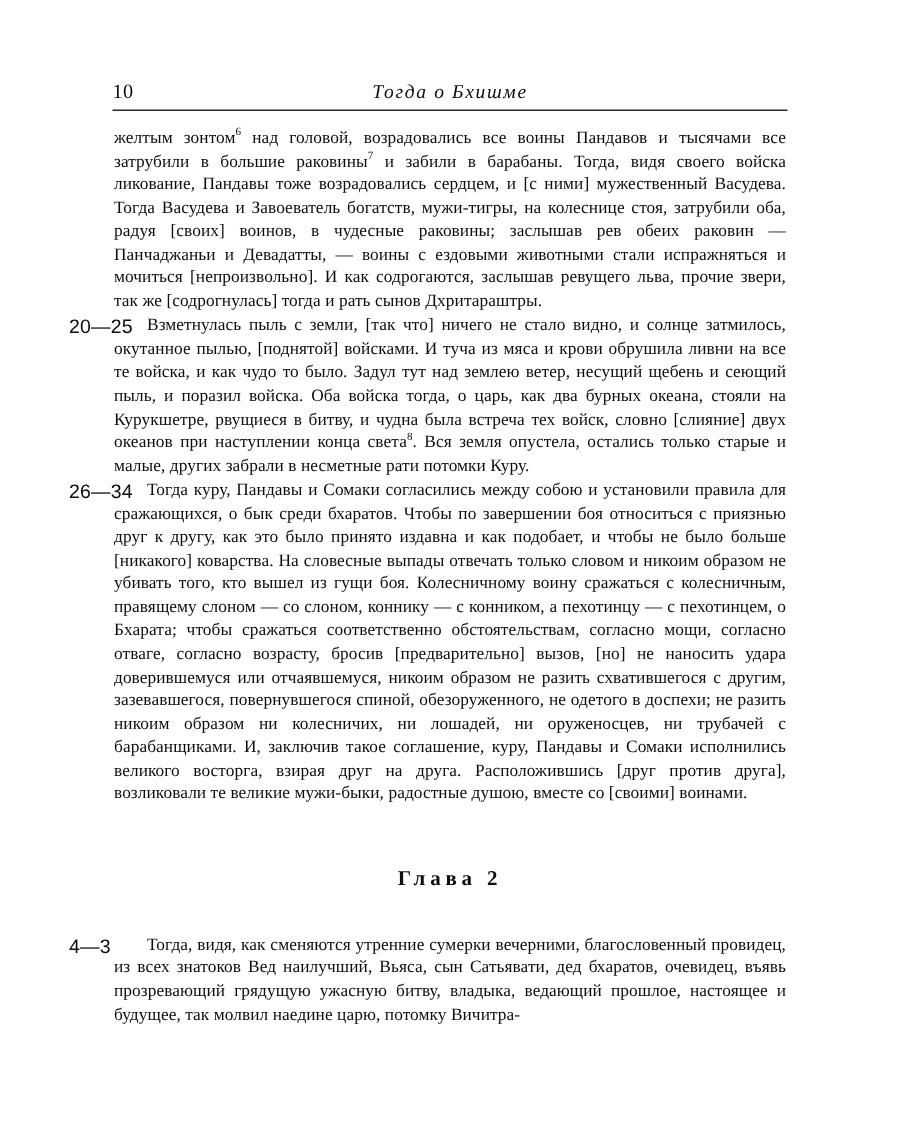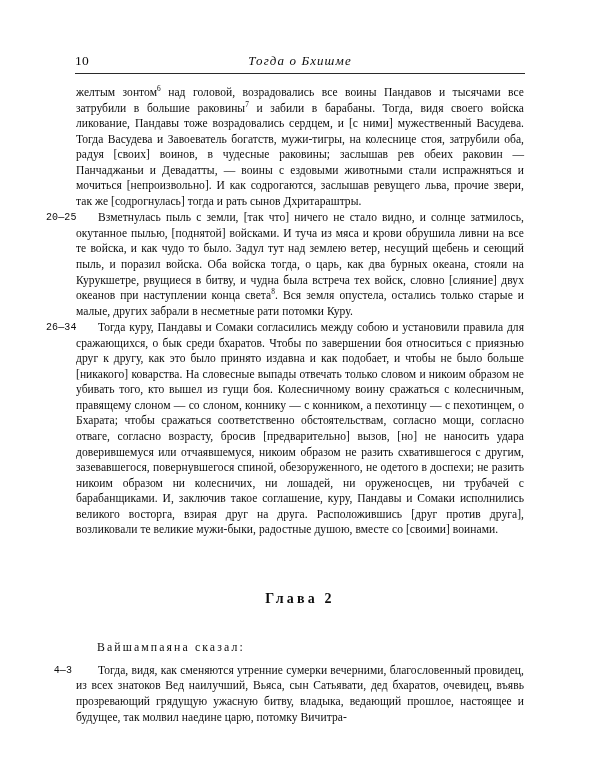--- a/index.html
+++ b/index.html
@@ -83,36 +83,36 @@
     text-indent: 22px;
   }
 
   
   .vnote {
     position: absolute;
     left: -52px;
     top: 1px;
     width: 48px;
     text-align: right;
-    font-size: 10px;
+    font-size: 13px;
     line-height: 13px;
     letter-spacing: 0.1px;
-    font-family: Liberation Mono, monospace;
+    font-family: Liberation Sans, sans-serif;
     white-space: nowrap;
   }
 
   sup.fn {
     font-size: 7.4px;
     vertical-align: super;
     line-height: 0;
   }
 
   
   .chapter-head {
-    margin: 12px;
+    margin: 0;
     text-align: center;
     font-weight: bold;
     font-size: 14px;
     line-height: 20px;
     letter-spacing: 3.2px;
   }
 
   .speaker {
     margin: 0;
     font-size: 11.8px;
@@ -139,21 +139,20 @@
   <div class="textblock">
     <div id="body-slot">
         <p class="para">желтым зонтом<sup class="fn">6</sup> над головой, возрадовались все воины Пандавов и тысячами все затрубили в большие раковины<sup class="fn">7</sup> и забили в барабаны. Тогда, видя своего войска ликование, Пандавы тоже возрадовались сердцем, и [с ними] мужественный Васудева. Тогда Васудева и Завоеватель богатств, мужи-тигры, на колеснице стоя, затрубили оба, радуя [своих] воинов, в чудесные раковины; заслышав рев обеих раковин — Панчаджаньи и Девадатты, — воины с ездовыми животными стали испражняться и мочиться [непроизвольно]. И как содрогаются, заслышав ревущего льва, прочие звери, так же [содрогнулась] тогда и рать сынов Дхритараштры.</p>
         <p class="para indent"><span class="vnote">20—25</span>Взметнулась пыль с земли, [так что] ничего не стало видно, и солнце затмилось, окутанное пылью, [поднятой] войсками. И туча из мяса и крови обрушила ливни на все те войска, и как чудо то было. Задул тут над землею ветер, несущий щебень и сеющий пыль, и поразил войска. Оба войска тогда, о царь, как два бурных океана, стояли на Курукшетре, рвущиеся в битву, и чудна была встреча тех войск, словно [слияние] двух океанов при наступлении конца света<sup class="fn">8</sup>. Вся земля опустела, остались только старые и малые, других забрали в несметные рати потомки Куру.</p>
         <p class="para indent"><span class="vnote">26—34</span>Тогда куру, Пандавы и Сомаки согласились между собою и установили правила для сражающихся, о бык среди бхаратов. Чтобы по завершении боя относиться с приязнью друг к другу, как это было принято издавна и как подобает, и чтобы не было больше [никакого] коварства. На словесные выпады отвечать только словом и никоим образом не убивать того, кто вышел из гущи боя. Колесничному воину сражаться с колесничным, правящему слоном — со слоном, коннику — с конником, а пехотинцу — с пехотинцем, о Бхарата; чтобы сражаться соответственно обстоятельствам, согласно мощи, согласно отваге, согласно возрасту, бросив [предварительно] вызов, [но] не наносить удара доверившемуся или отчаявшемуся, никоим образом не разить схватившегося с другим, зазевавшегося, повернувшегося спиной, обезоруженного, не одетого в доспехи; не разить никоим образом ни колесничих, ни лошадей, ни оруженосцев, ни трубачей с барабанщиками. И, заключив такое соглашение, куру, Пандавы и Сомаки исполнились великого восторга, взирая друг на друга. Расположившись [друг против друга], возликовали те великие мужи-быки, радостные душою, вместе со [своими] воинами.</p>
       </div>
 
     <div class="sp-gap-a"></div>
     <h2 class="chapter-head">Глава 2</h2>
     <div class="sp-gap-b"></div>
-    <p class="speaker">Вайшампаяна сказал:</p>
     <div class="sp-gap-c"></div>
 
     <div id="body-slot-after">
         <p class="para indent"><span class="vnote">4—3</span>Тогда, видя, как сменяются утренние сумерки вечерними, благословенный провидец, из всех знатоков Вед наилучший, Вьяса, сын Сатьявати, дед бхаратов, очевидец, въявь прозревающий грядущую ужасную битву, владыка, ведающий прошлое, настоящее и будущее, так молвил наедине царю, потомку Вичитра-</p>
       </div>
   </div>
 
 </div>
 
 </body></html>

